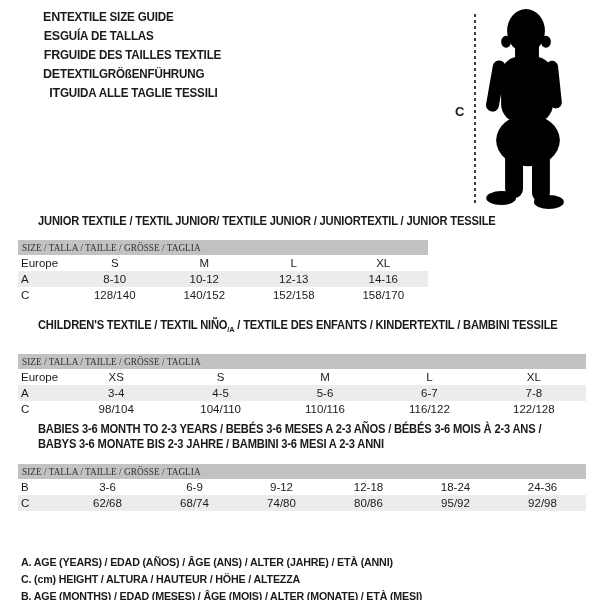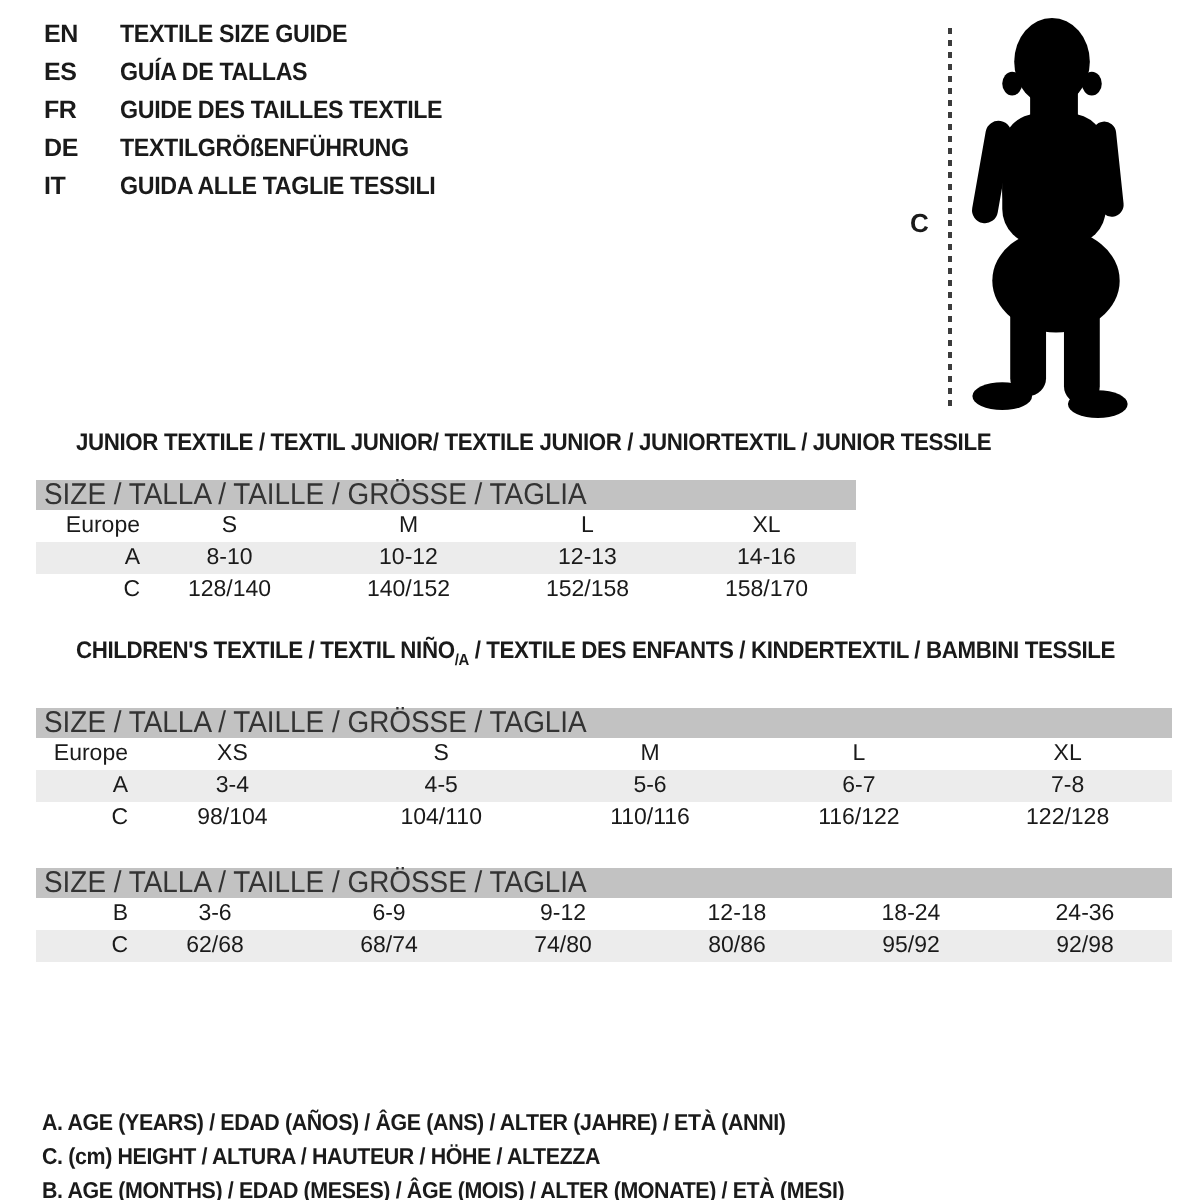--- a/index.html
+++ b/index.html
@@ -11,43 +11,43 @@
   html,body{margin:0;padding:0;}
   body{
     width:600px;height:600px;position:relative;overflow:hidden;
     background:#ffffff;color:var(--ink);
     font-family:"Liberation Sans", sans-serif;
   }
   .cond{display:inline-block;transform:scaleX(.93);transform-origin:0 50%;white-space:nowrap;}
 
   
   .langs{position:absolute;left:22px;top:10px;}
-  .lang-row{display:flex;align-items:baseline;height:19px;font-weight:700;font-size:12.5px;letter-spacing:-.2px;}
+  .lang-row{display:flex;align-items:baseline;height:19px;font-weight:700;font-size:12.5px;letter-spacing:-.2px;text-align:right;}
   .lang-code{flex:0 0 38px;}
 
   
   .dotline{position:absolute;left:474px;top:14px;width:2px;height:192px;
     background:repeating-linear-gradient(to bottom,#3c3c3c 0 3px,transparent 3px 6px);}
   .c-label{position:absolute;left:455px;top:104px;font-size:13px;font-weight:700;}
   .baby-svg{position:absolute;left:477px;top:3px;width:102px;height:207px;}
 
   
   .section{position:absolute;left:18px;}
   #sec-junior{top:214px;width:410px;}
   #sec-children{top:318px;width:568px;}
   #sec-babies{top:422px;width:568px;}
   .tbl-title{font-weight:700;font-size:12px;line-height:15px;margin-left:20px;letter-spacing:-.2px;white-space:nowrap;}
   .tbl-title sub{font-size:8px;}
-  .size-bar{height:15px;line-height:15px;background:var(--bar);font-size:15px;color:#333;padding-left:4px;}
+  .size-bar{height:15px;line-height:15px;background:var(--bar);font-size:10px;color:#333;padding-left:4px;font-family:Liberation Serif, serif;}
   #sec-junior .size-bar{margin-top:11px;}
   #sec-children .size-bar{margin-top:17px;}
   #sec-babies .size-bar{margin-top:12px;}
   .trow{display:flex;height:16px;line-height:16px;font-size:11.5px;}
   .trow.shaded{background:var(--shade);}
-  .tlabel{flex:0 0 52px;padding-left:3px;box-sizing:border-box;text-align:right;}
+  .tlabel{flex:0 0 52px;padding-left:3px;box-sizing:border-box;}
   #sec-children .tlabel,#sec-babies .tlabel{flex:0 0 46px;}
   .tval{flex:1;text-align:center;}
 
   
   .footnotes{position:absolute;left:21px;top:554px;text-decoration:underline;}
   .fnote{font-weight:700;font-size:11.5px;line-height:17px;letter-spacing:-.2px;white-space:nowrap;}
 </style>
 </head>
 <body>
 
@@ -155,20 +155,24 @@
         <div class="tval">98/104</div>
         <div class="tval">104/110</div>
         <div class="tval">110/116</div>
         <div class="tval">116/122</div>
         <div class="tval">122/128</div>
       </div>
     </div>
 </section>
 
 <section class="section" id="sec-babies">
+  <div class="tbl-title">
+    <div><span class="cond">BABIES 3-6 MONTH TO 2-3 YEARS / BEBÉS 3-6 MESES A 2-3 AÑOS / BÉBÉS 3-6 MOIS À 2-3 ANS /</span></div>
+    <div><span class="cond">BABYS 3-6 MONATE BIS 2-3 JAHRE / BAMBINI 3-6 MESI A 2-3 ANNI</span></div>
+  </div>
   <div class="size-bar">
     <span class="cond">SIZE / TALLA / TAILLE / GRÖSSE / TAGLIA</span>
   </div>
   <div class="tbl-rows">
       <div class="trow">
         <div class="tlabel">B</div>
         <div class="tval">3-6</div>
         <div class="tval">6-9</div>
         <div class="tval">9-12</div>
         <div class="tval">12-18</div>

